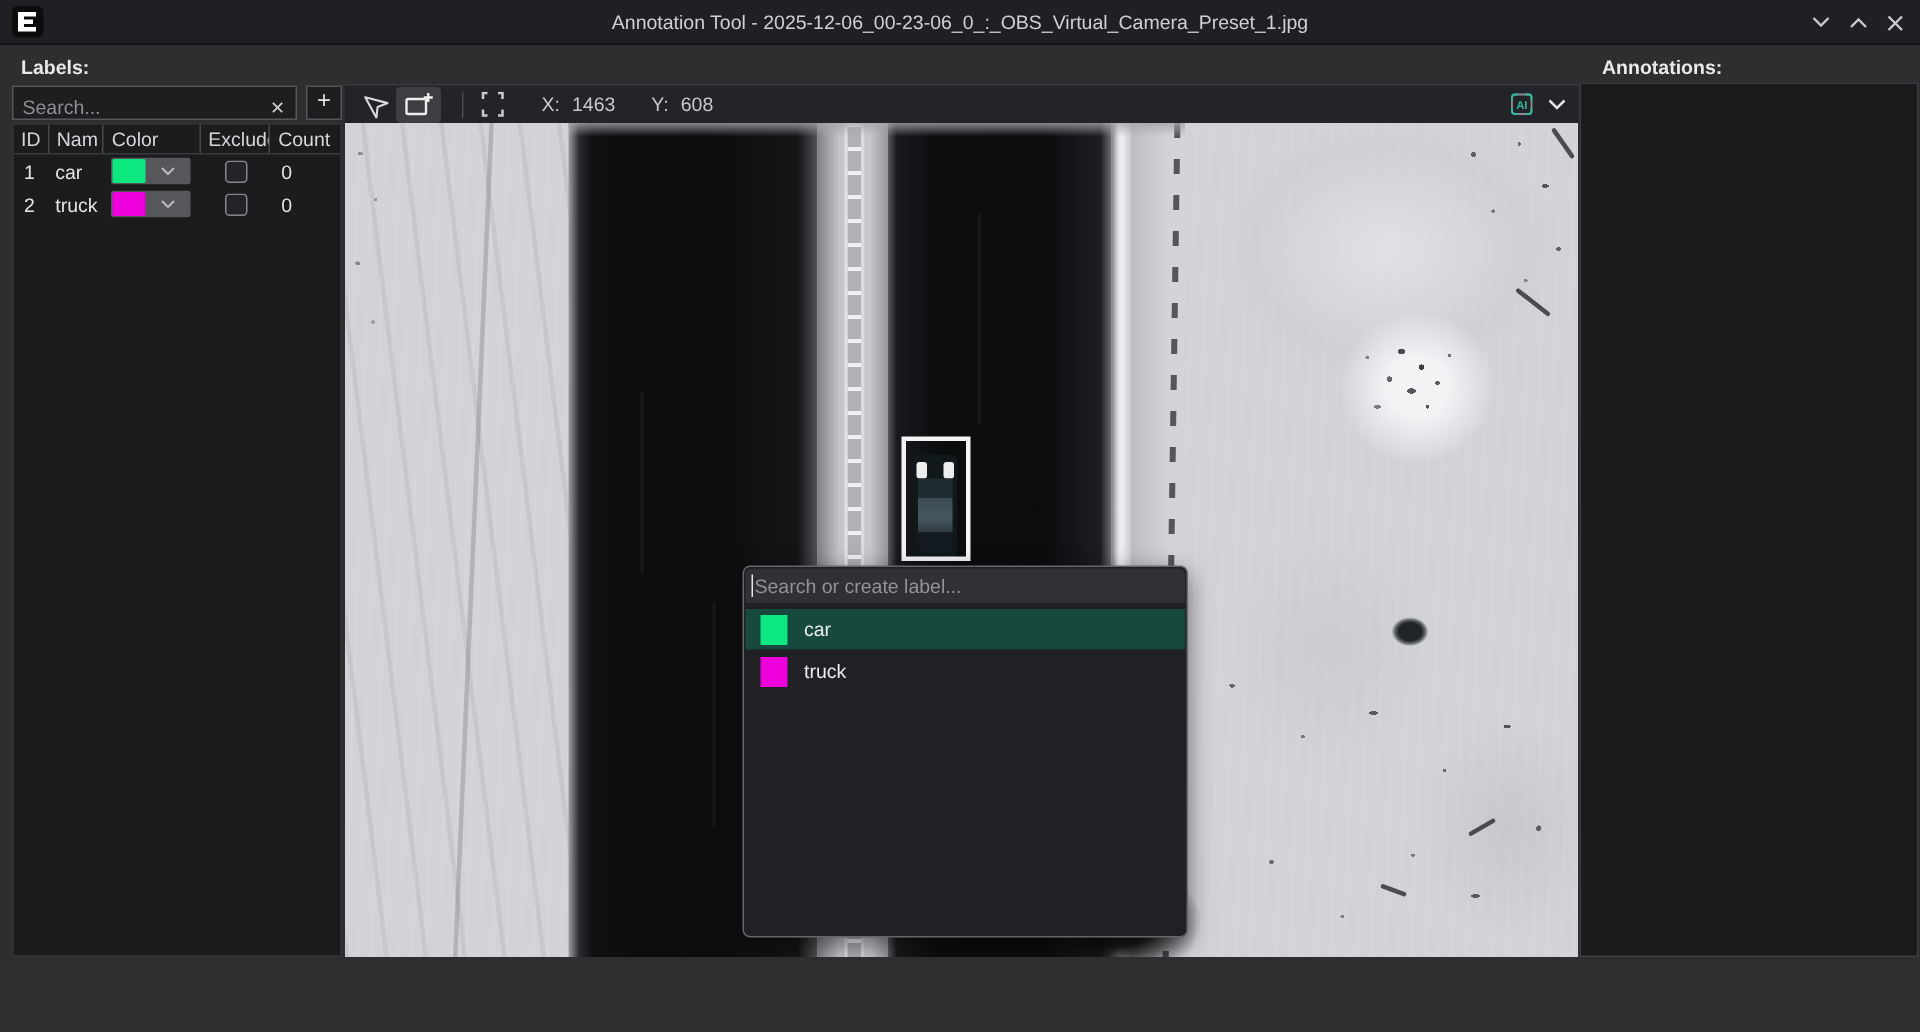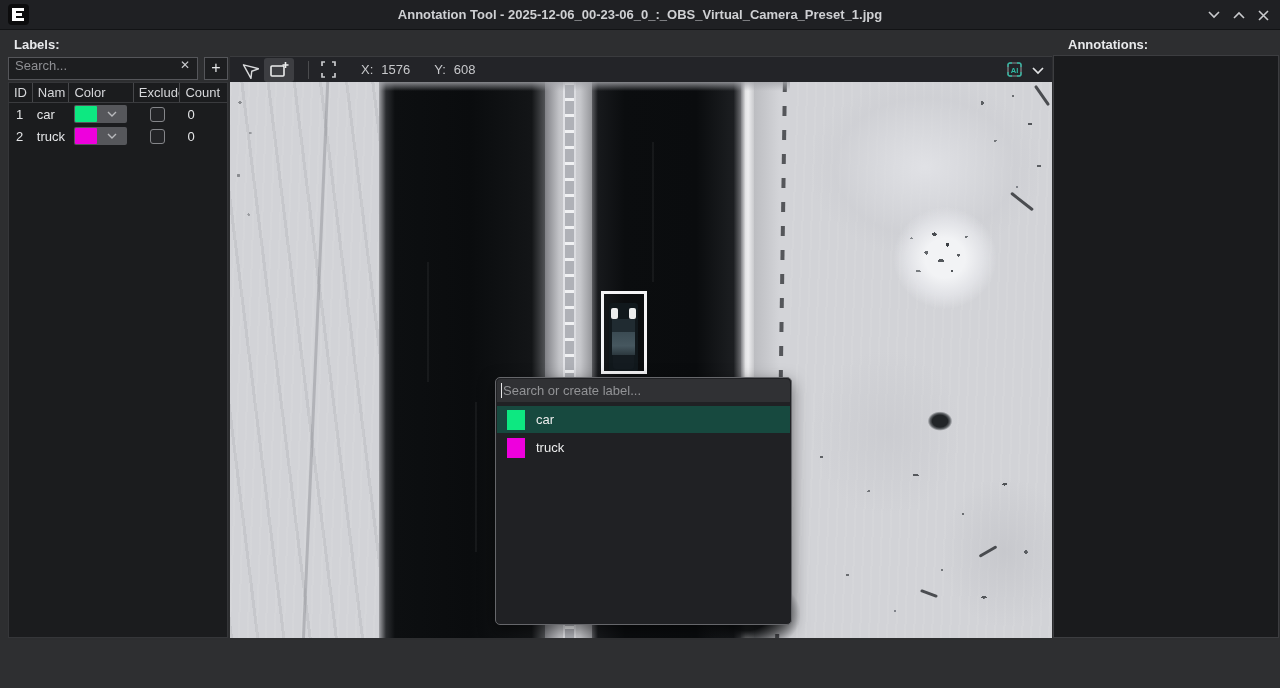--- a/index.html
+++ b/index.html
@@ -1,36 +1,36 @@
 <!DOCTYPE html>
 <html><head>
 <meta charset="utf-8">
 <style>
   * { margin:0; padding:0; box-sizing:border-box; }
   html,body { width:1280px; height:688px; overflow:hidden; background:#2d2e30;
     font-family:"Liberation Sans","DejaVu Sans",sans-serif; }
 
   
   #titlebar { position:absolute; left:0; top:0; width:1280px; height:30px; background:#1f2023;
-    border-bottom:1px solid #121315;font-weight:bold; }
+    border-bottom:1px solid #121315; }
   #app-icon { position:absolute; left:8px; top:4px; width:21px; height:21px; background:#0c0c0d;
     border-radius:4px; }
   #app-icon svg { position:absolute; left:3px; top:3px; }
   #window-title { position:absolute; left:0; right:0; top:0; height:30px; line-height:30px;
     text-align:center; color:#cfd0d3; font-size:13px; }
   .winbtn { position:absolute; top:5px; width:20px; height:20px; display:flex; align-items:center;
     justify-content:center; cursor:default; }
   #btn-min { right:56px; } #btn-max { right:31px; } #btn-close { right:7px; }
 
   
   #left-panel { position:absolute; left:0; top:30px; width:230px; height:610px; background:#2d2e30; }
   .panel-heading { position:absolute; color:#e8e9eb; font-size:13px; font-weight:bold; }
   #labels-heading { left:14px; top:7px; }
   #search-box { position:absolute; left:8px; top:27px; width:190px; height:23px; background:#1d1e20;
-    border:1px solid #55565a; display:flex; align-items:flex-start; }
+    border:1px solid #55565a; display:flex; align-items:flex-end; }
   #search-box .ph { color:#8e8f93; font-size:13px; padding-left:6px; flex:1; }
   #search-clear { color:#c9cacd; font-size:12px; padding:0 7px; }
   #add-label-btn { position:absolute; left:204px; top:27px; width:24px; height:23px; background:#1d1e20;
     border:1px solid #55565a; color:#e6e7e9; font-size:16px; text-align:center; line-height:20px; }
   #labels-table { position:absolute; left:8px; top:52px; width:220px; height:556px; background:#1b1c1e;
     border:1px solid #353639; }
   .thead { display:flex; height:20px; border-bottom:1px solid #3a3b3e; }
   .th { color:#d6d7da; font-size:13px; line-height:20px; padding-left:5px; border-right:1px solid #47484b;
     overflow:hidden; white-space:nowrap; }
   .th:last-child { border-right:none; }
@@ -280,21 +280,21 @@
         <path d="M16.5,1 V7 M13.5,4 H19.5" stroke="#eceded" stroke-width="1.6"></path>
       </svg>
     </div>
     <div id="tb-sep"></div>
     <div class="tool" id="tool-fit">
       <svg width="17" height="17" viewBox="0 0 17 17">
         <path d="M5,1 H2 V5 M12,1 H15 V5 M5,16 H2 V12 M12,16 H15 V12" fill="none" stroke="#c8c9cc" stroke-width="1.7"></path>
       </svg>
     </div>
     <span class="coord" id="coord-x">X:</span>
-    <span class="coord" id="coord-xv">1576</span>
+    <span class="coord" id="coord-xv">1463</span>
     <span class="coord" id="coord-y">Y:</span>
     <span class="coord" id="coord-yv">608</span>
     <div id="tb-right">
       <div id="ai-chip">
         <svg width="19" height="19" viewBox="0 0 19 19">
           <rect x="3" y="3" width="13" height="13" rx="2" fill="none" stroke="#8c8d91" stroke-width="1.2"></rect>
           <path d="M3,7 V5 a2,2 0 0 1 2,-2 h2 M12,3 h2 a2,2 0 0 1 2,2 v2 M16,12 v2 a2,2 0 0 1 -2,2 h-2 M7,16 H5 a2,2 0 0 1 -2,-2 v-2" fill="none" stroke="#2fb8a3" stroke-width="1.3"></path>
           <text x="9.5" y="12.6" text-anchor="middle" font-size="7.5" font-weight="bold" font-family="Liberation Sans, sans-serif" fill="#2fb8a3">AI</text>
         </svg>
       </div>

